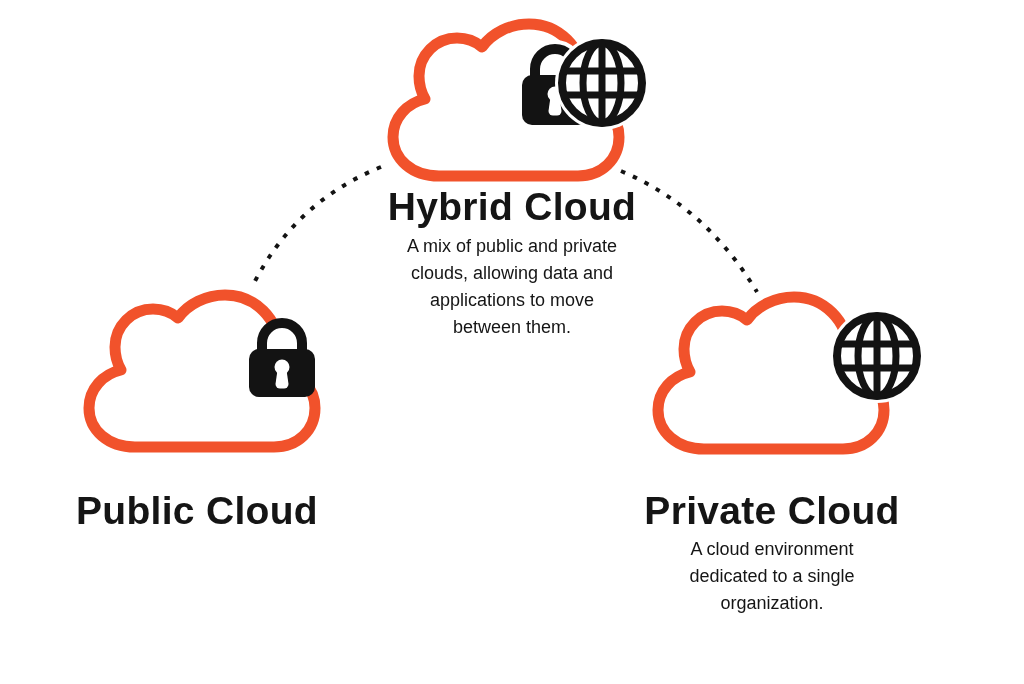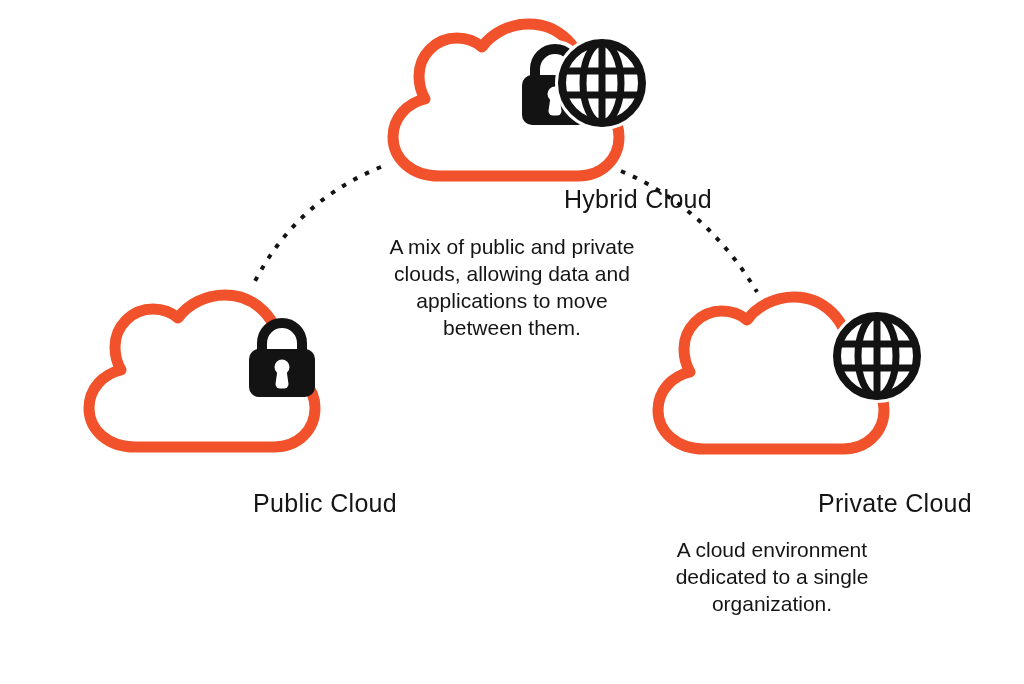--- a/index.html
+++ b/index.html
@@ -19,30 +19,30 @@
   .cloud-path {
     fill: #ffffff;
     stroke: var(--cloud, #F1522B);
     stroke-width: 11;
     stroke-linejoin: round;
     stroke-linecap: round;
   }
   .node-title {
     position: absolute;
     width: 400px;
-    text-align: right;
-    font-size: 25px;
-    font-weight: 400;
+    text-align: center;
+    font-size: 39px;
+    font-weight: 700;
     letter-spacing: 0.3px;
     color: var(--text, #151515);
   }
   .node-desc {
     position: absolute;
     text-align: center;
-    font-size: 21px;
+    font-size: 18px;
     line-height: 27px;
     color: var(--text, #151515);
     white-space: pre-line;
   }
   #hybrid-title  { left: 312px; top: 185px; }
   #hybrid-desc   { left: 337px; top: 233px; width: 350px; }
   #public-title  { left: -3px;  top: 489px; }
   #public-desc   { left: 13px;  top: 545px; width: 370px; }
   #private-title { left: 572px; top: 489px; }
   #private-desc  { left: 597px; top: 536px; width: 350px; }

